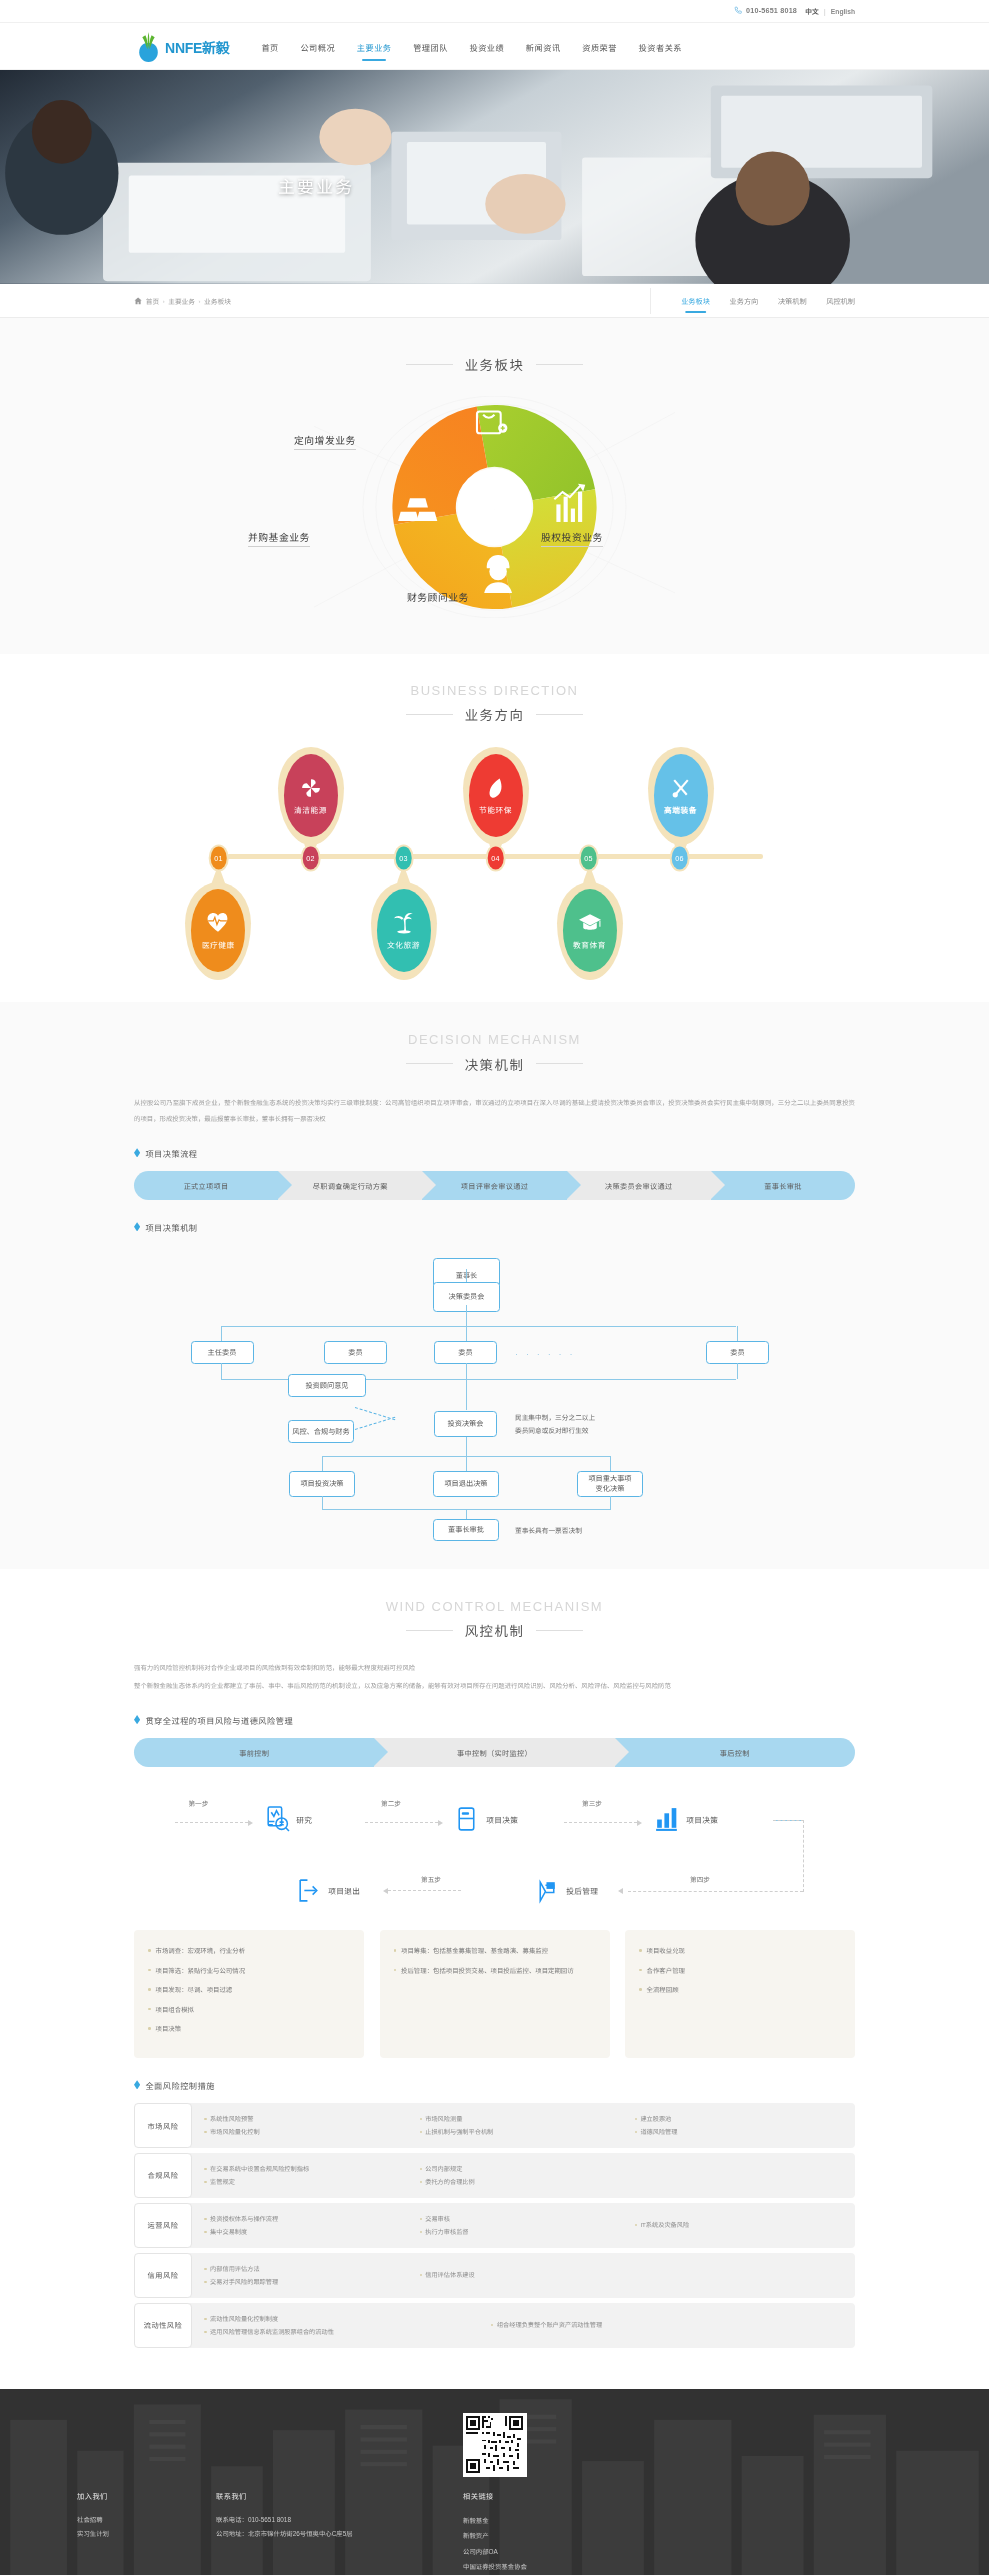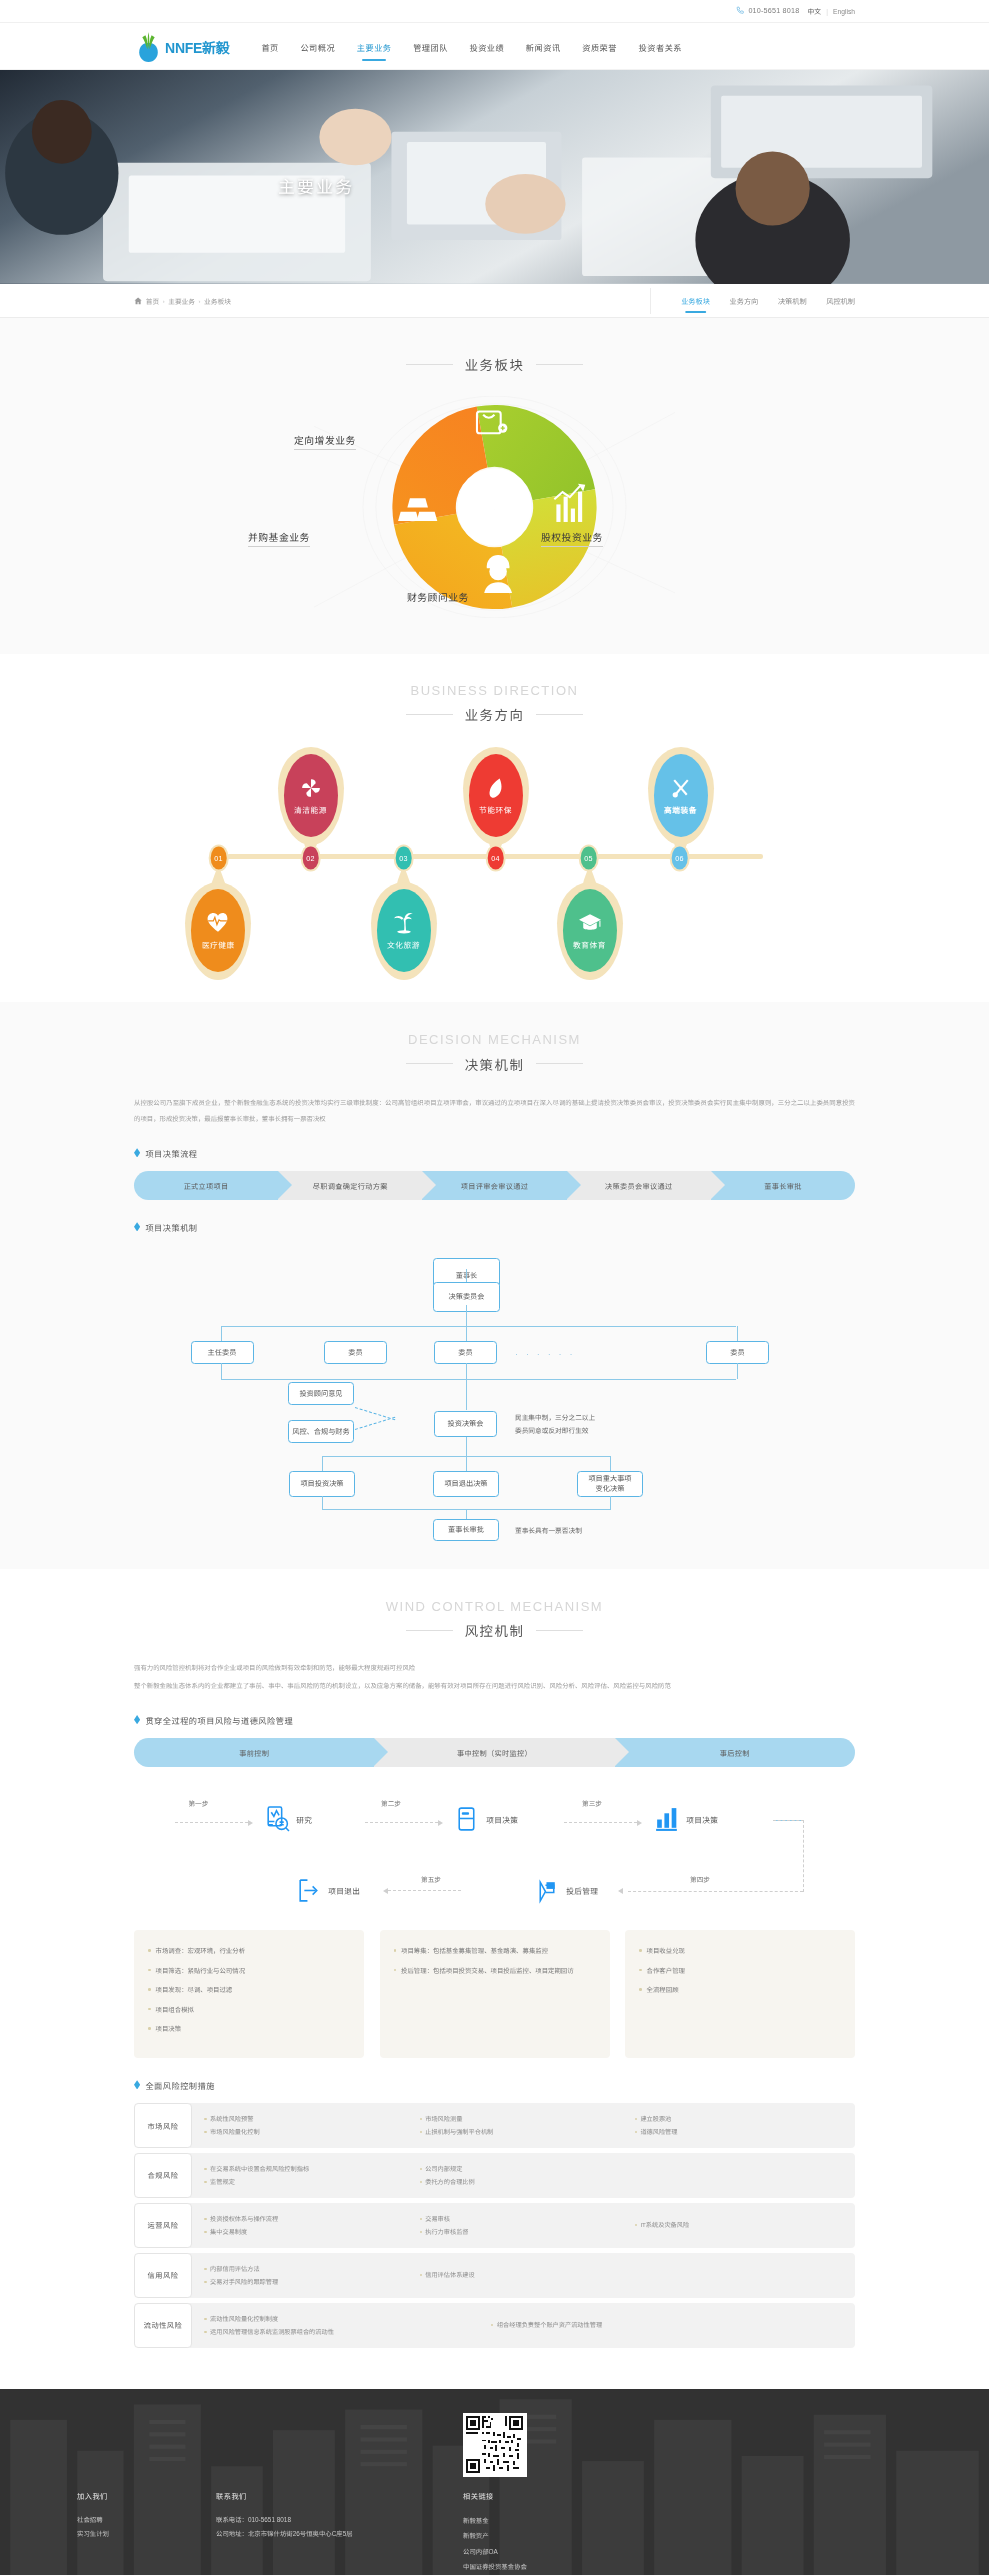--- a/index.html
+++ b/index.html
@@ -8,21 +8,21 @@
   body {
     font-family: "Liberation Sans", "DejaVu Sans", sans-serif;
     background: #ffffff;
     color: #444;
     -webkit-font-smoothing: antialiased;
   }
   .wrap { width: 721px; margin: 0 auto; position: relative; }
 
   
   .topbar { height: 23px; border-bottom: 0.5px solid #f0f0f0; background: #fff; }
-  .topbar .wrap { display: flex; justify-content: flex-end; align-items: center; height: 22px; gap: 8.2px; }
+  .topbar .wrap { display: flex; justify-content: flex-end; align-items: center; height: 22px; gap: 8.2px; font-weight: bold; }
   .tb-phone { display: flex; align-items: center; gap: 3.6px; color: #7d7d7d; font-size: 7.2px; letter-spacing: 0.2px;}
   .tb-phone svg { width: 8.8px; height: 8.8px; }
   .tb-langs { display: flex; align-items: center; gap: 5.2px; font-size: 6.7px; color: #8a8a8a; }
   .tb-langs .sep { color: #d8d8d8; }
   .tb-langs a { color: #8a8a8a; text-decoration: none; }
   .tb-langs a.on { color: #555; }
 
   
   .mainnav { height: 47px; background: #fff; border-bottom: 0.5px solid #f2f2f2;}
   .mainnav .wrap { display: flex; align-items: center; height: 47px; }
@@ -546,21 +546,21 @@
       <div class="obox" style="left:149px;top:95px;width:63px;height:23px;">委员</div>
       <div class="obox" style="left:259px;top:95px;width:63px;height:23px;">委员</div>
       <div class="dots" style="left:340px;top:103px;">· · · · · ·</div>
       <div class="obox" style="left:531px;top:95px;width:63px;height:23px;">委员</div>
 
       <div class="oline" style="left:46px;top:117px;width:0.8px;height:15.5px;"></div>
       <div class="oline" style="left:562px;top:117px;width:0.8px;height:15.5px;"></div>
       <div class="oline" style="left:46px;top:133px;width:515px;height:0.8px;"></div>
       <div class="oline" style="left:291px;top:117px;width:0.8px;height:47px;"></div>
 
-      <div class="obox" style="left:113px;top:136px;width:66px;height:23px;">投资顾问意见</div>
+      <div class="obox" style="left:113px;top:128px;width:78px;height:23px;">投资顾问意见</div>
       <div class="obox" style="left:113px;top:174px;width:66px;height:23px;">风控、合规与财务</div>
       <div class="dashline" style="left:180px;top:161px;width:42px;transform:rotate(17deg);"></div>
       <div class="dashline" style="left:180px;top:183px;width:42px;transform:rotate(-17deg);"></div>
 
       <div class="obox" style="left:259px;top:165px;width:63px;height:26px;">投资决策会</div>
       <div class="onote" style="left:340px;top:166px;white-space:pre-line;">民主集中制，三分之二以上
 委员同意或反对即行生效</div>
       <div class="oline" style="left:291px;top:191px;width:0.8px;height:19.6px;"></div>
 
       <div class="oline" style="left:147px;top:210px;width:289px;height:0.8px;"></div>

